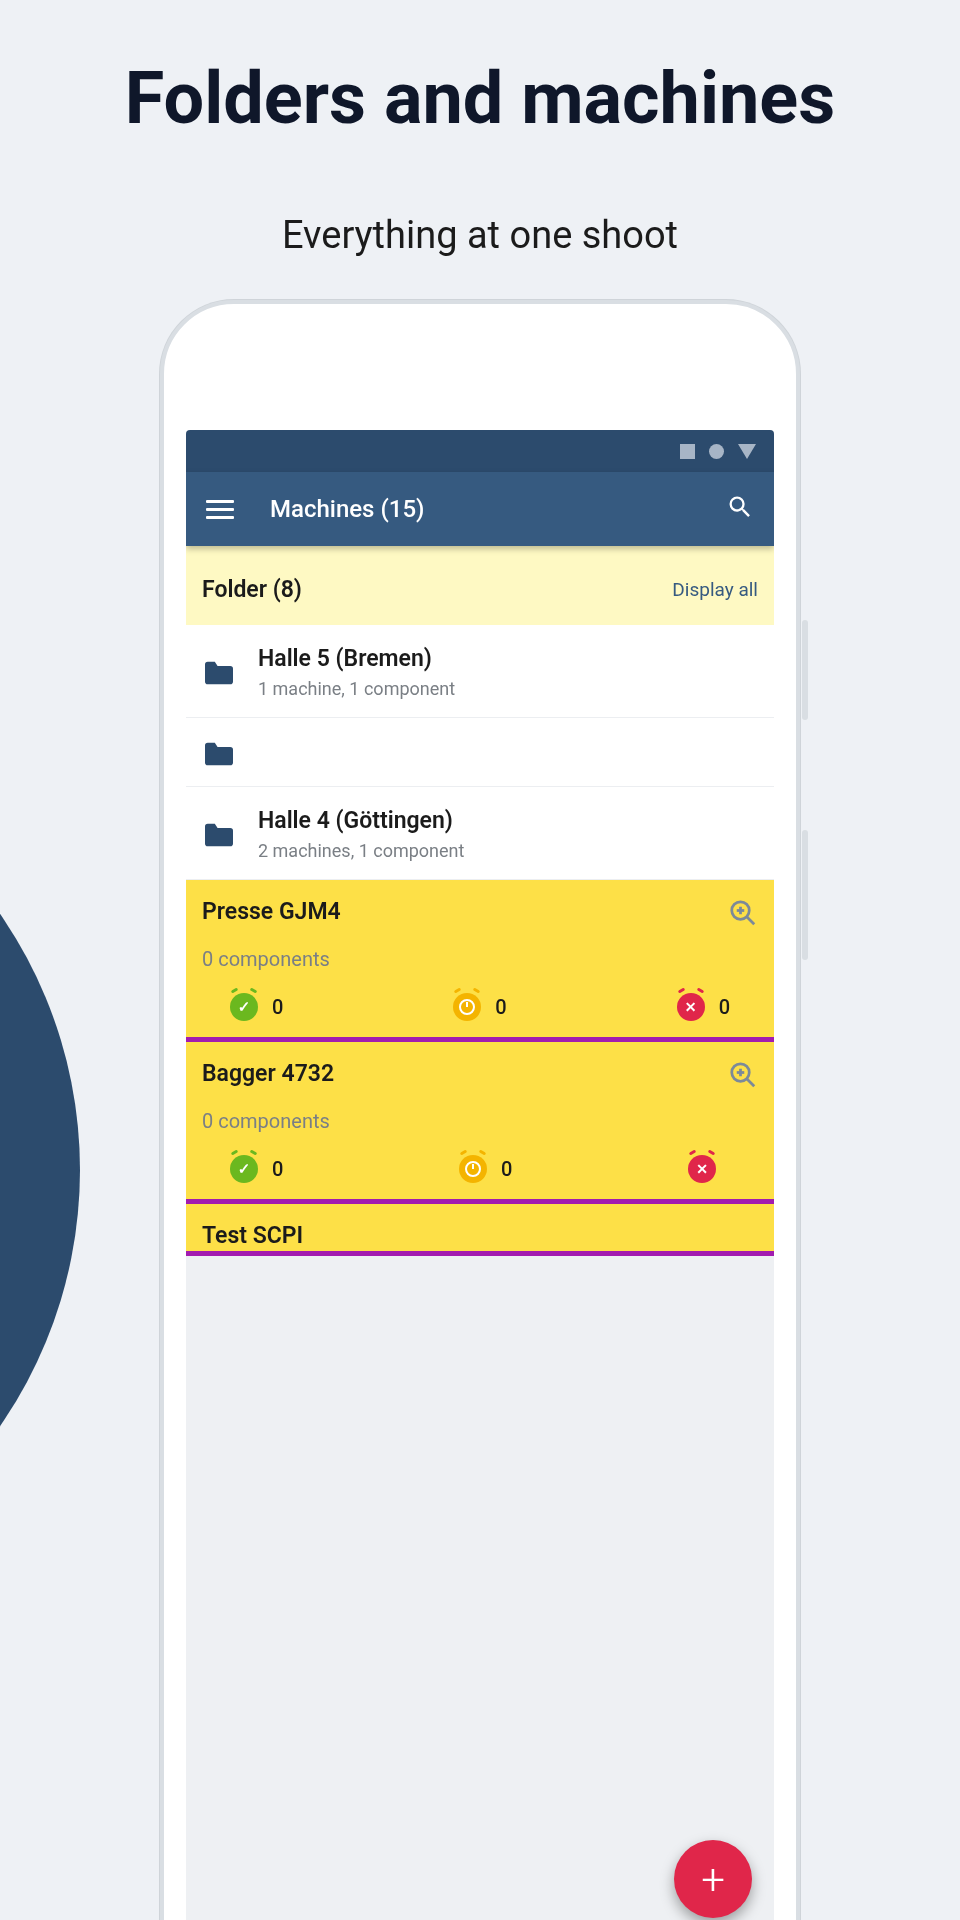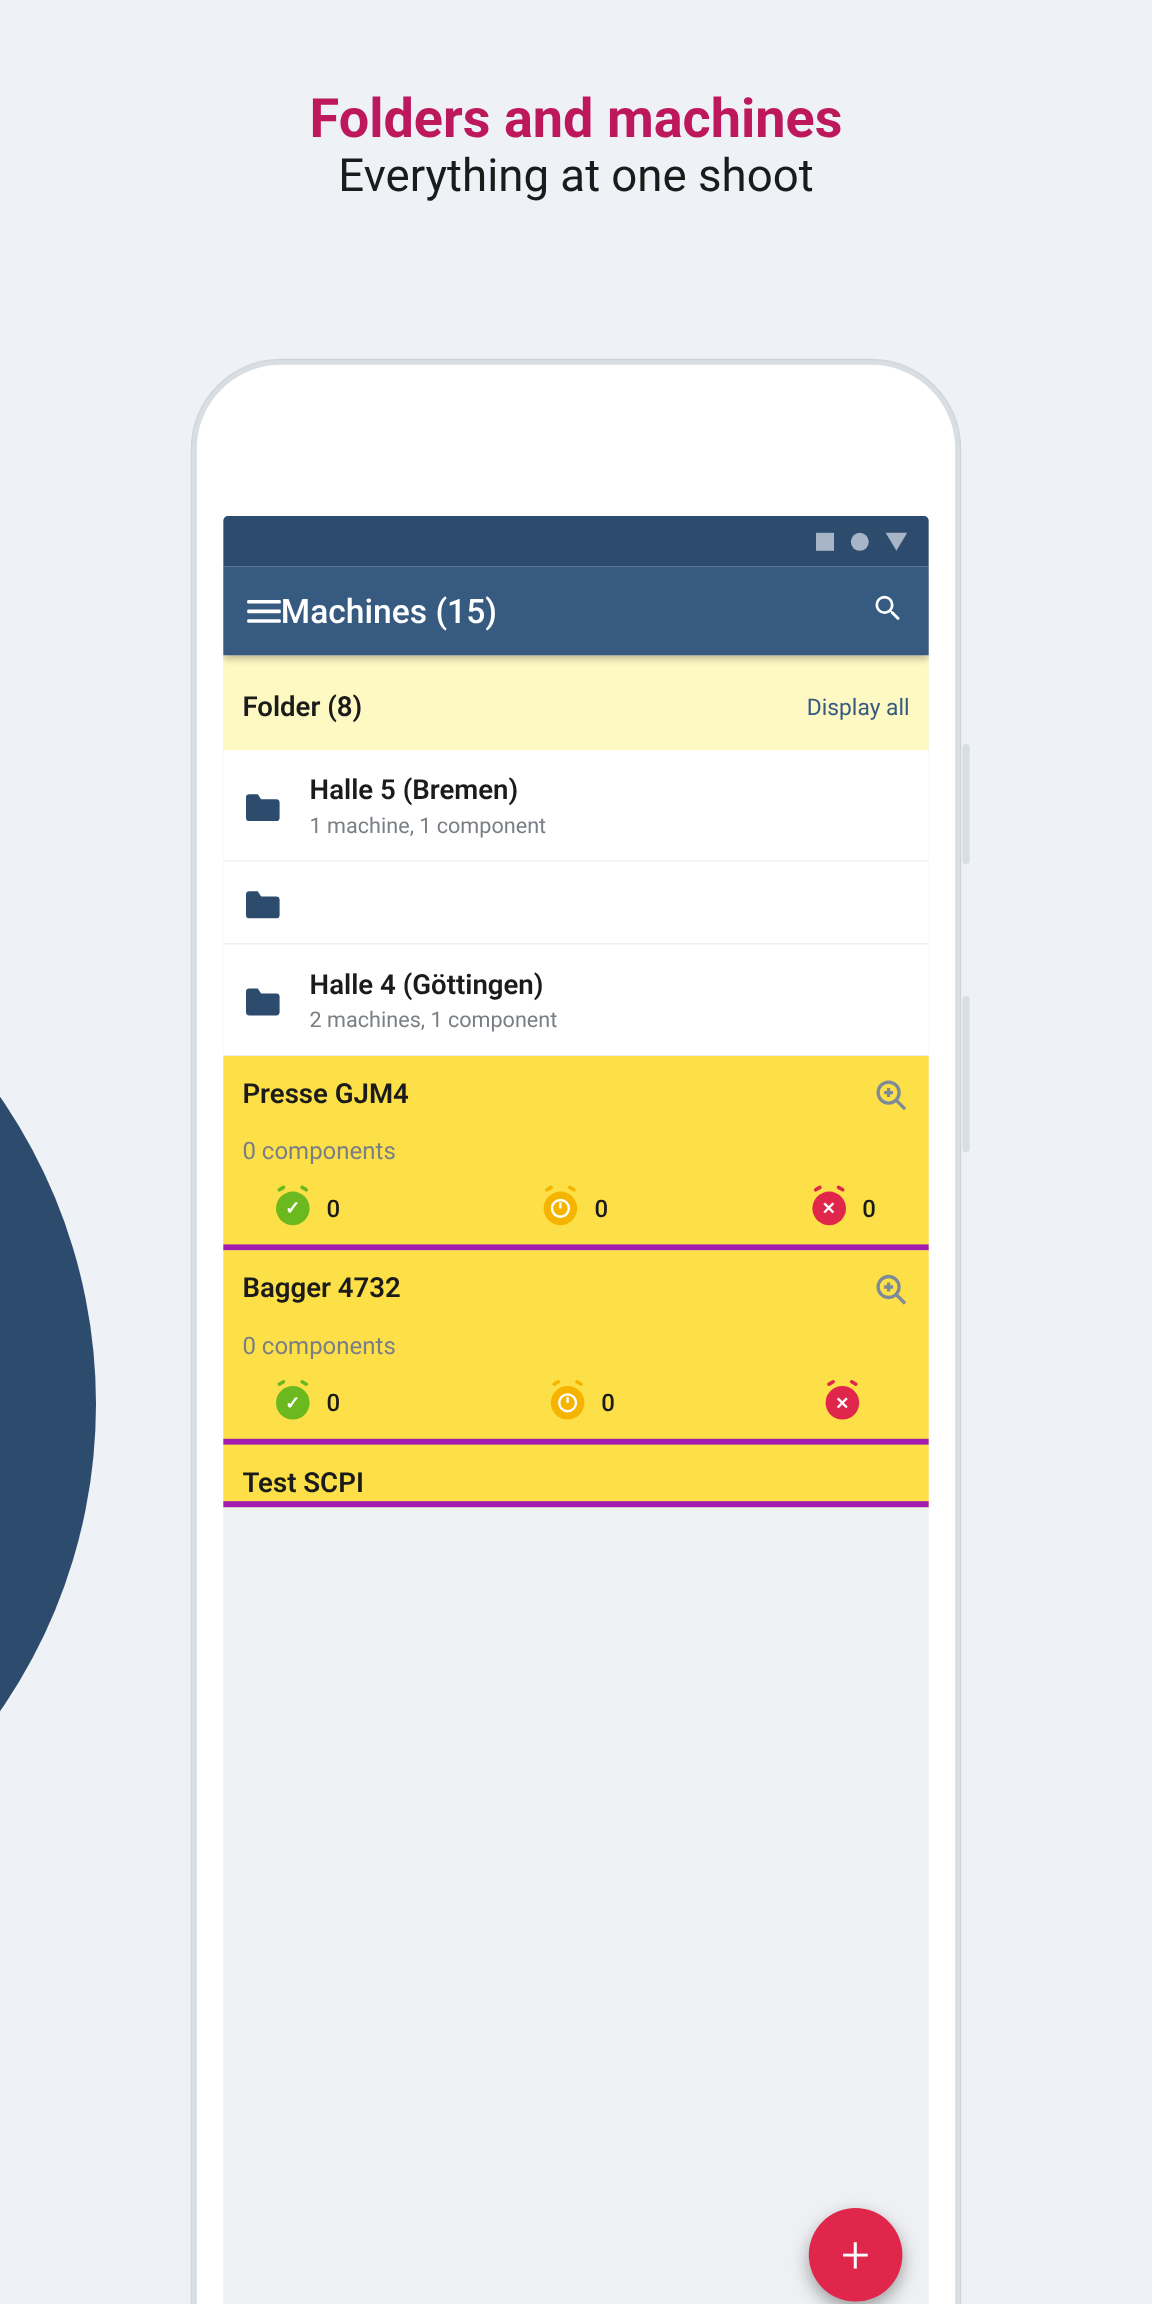--- a/index.html
+++ b/index.html
@@ -13,30 +13,31 @@
   
   .bg-blob {
     position: absolute;
     width: 900px; height: 900px;
     background: #2c4b6d;
     border-radius: 50%;
     left: -820px; top: 720px;
     z-index: 0;
   }
   .page-title {
-    font-size: 45px;
+    font-size: 72px;
     font-weight: 700;
-    color: #be185d;
+    color: #0f172a;
     text-align: center;
-    padding-top: 72px;
+    padding-top: 56px;
   }
   .page-subtitle {
     font-size: 38px;
     color: #1b1b1b;
     text-align: center;
+    margin-top: 72px;
   }
   
   .phone {
     position: absolute;
     left: 50%; transform: translateX(-50%);
     top: 300px;
     width: 640px;
     height: 1700px;
     z-index: 1;
   }
@@ -77,21 +78,21 @@
     height: 74px;
     background: #365a80;
     display: flex;
     align-items: center;
     padding: 0 20px;
     box-shadow: 0 3px 6px rgba(0,0,0,.25);
     position: relative; z-index:2;
   }
   .menu-icon { width:28px; display:flex; flex-direction:column; gap:5px; }
   .menu-icon span { height:3px; background:#fff; border-radius:1px; }
-  .appbar-title { color:#fff; font-size:28px; font-weight:500; flex:1; }
+  .appbar-title { color:#fff; font-size:24px; font-weight:500; margin-left:36px; flex:1; }
   .search-icon svg { width:28px; height:28px; fill:#fff; }
   
   .content { padding-top: 0; }
   .section-header {
     display:flex; align-items:center; justify-content:space-between;
     padding: 30px 16px 22px 16px;
     background:#fef9c3;
   }
   .section-header .label { font-size:23px; font-weight:600; color:#1b1b1b; }
   .section-header .link  { font-size:19px; color:#365a80; }

